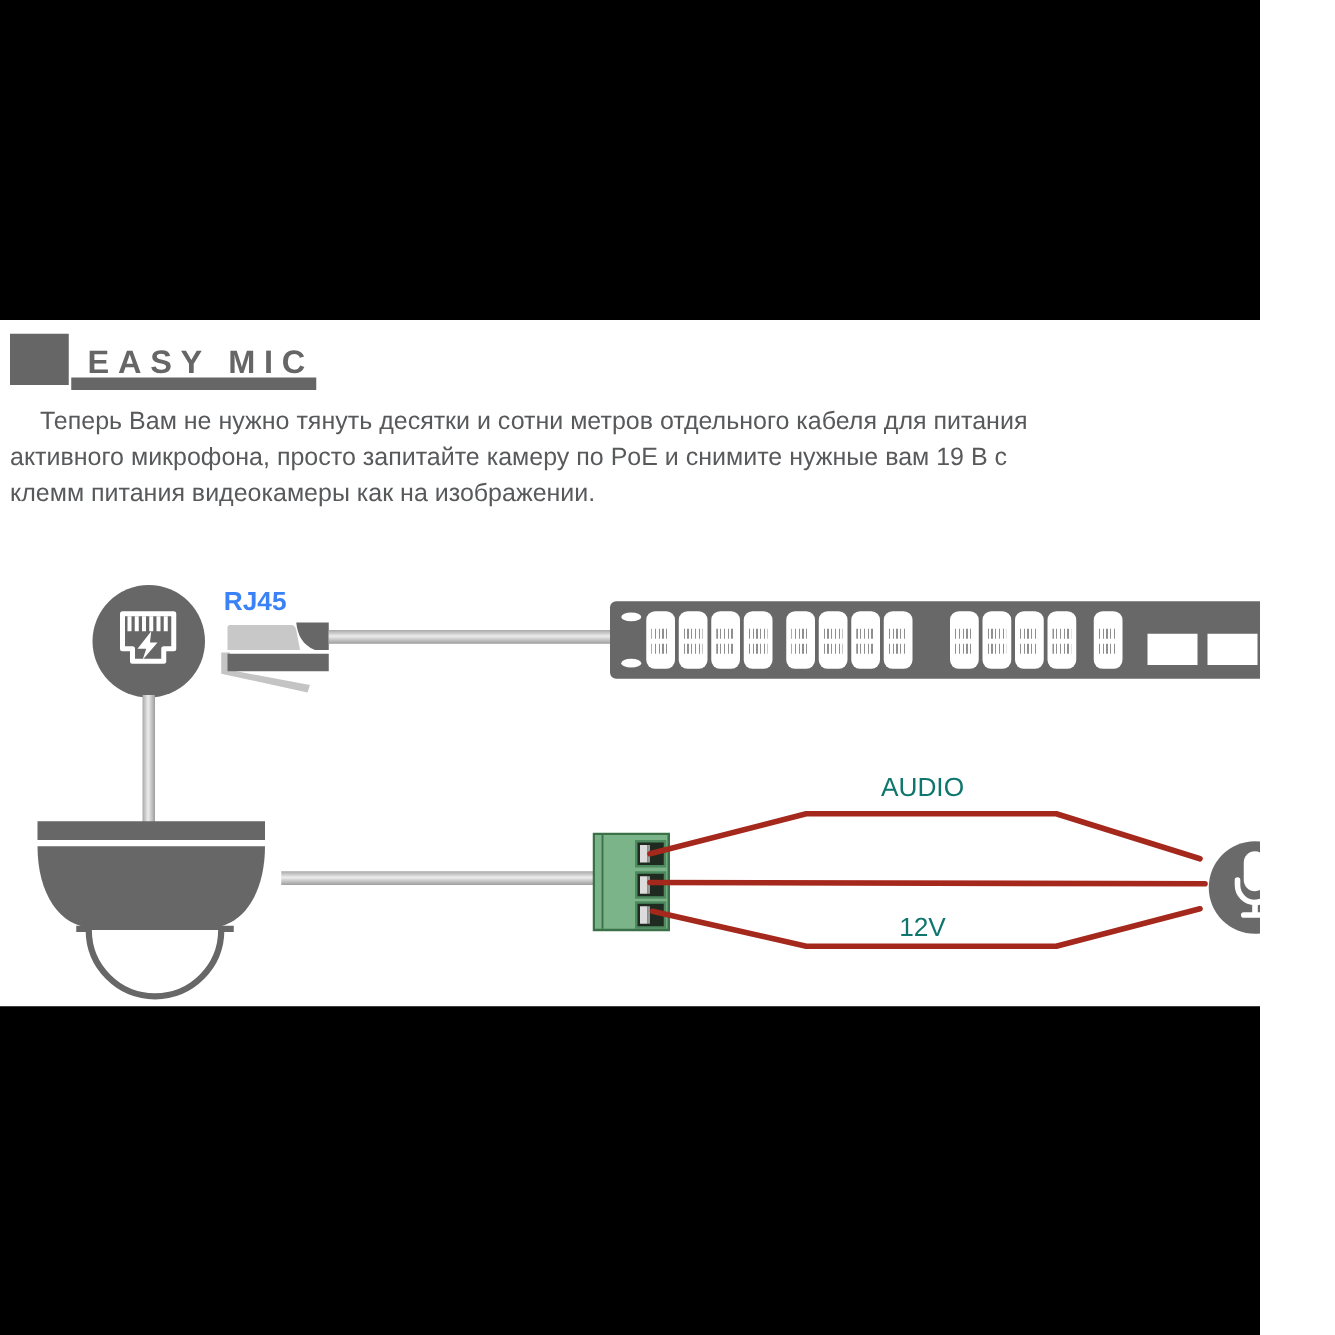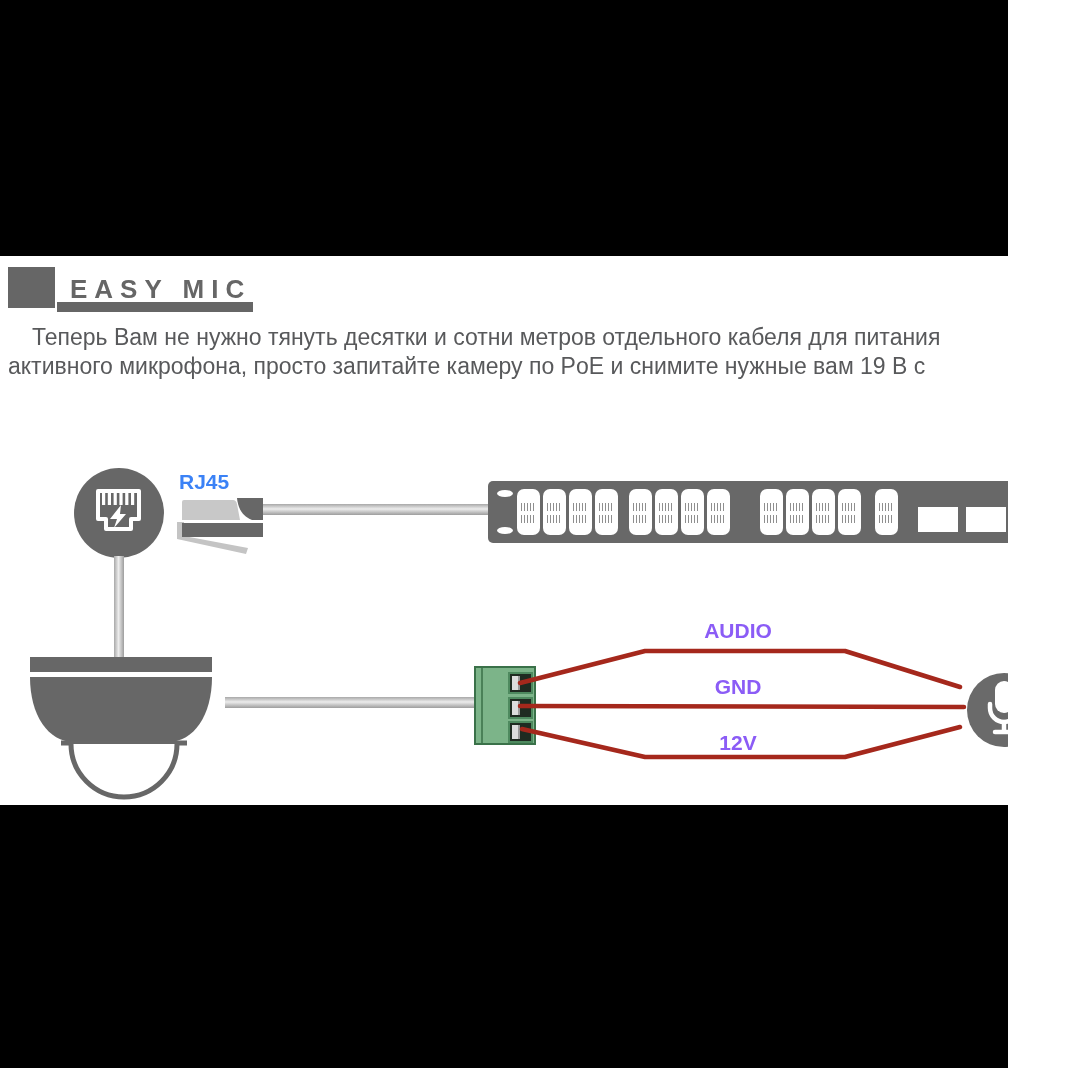--- a/index.html
+++ b/index.html
@@ -10,33 +10,33 @@
   .bar.bottom{top:805px;height:263px;}
 
   
   .logo-square{position:absolute;left:8px;top:267px;width:47px;height:41px;background:#666;}
   .logo-underline{position:absolute;left:57px;top:302px;width:196px;height:10px;background:#666;}
   .logo-title{position:absolute;left:70px;top:274px;font-size:26px;font-weight:bold;
               letter-spacing:7px;color:#666;}
 
   
   .intro{position:absolute;left:8px;top:323px;width:1020px;color:#58595b;
-         font-size:23px;line-height:29px;}
+         font-size:20px;line-height:29px;}
   .intro .line.first{padding-left:24px;}
 
   
   .cable-h{position:absolute;height:11px;
            background:linear-gradient(180deg,#a8a8a8 0%,#ececec 45%,#9d9d9d 100%);}
   .cable-v{position:absolute;width:10px;
            background:linear-gradient(90deg,#a8a8a8 0%,#ececec 45%,#9d9d9d 100%);}
 
   
   .rj45-label{position:absolute;left:179px;top:470px;font-size:21px;font-weight:bold;color:#3b82f6;}
   .wire-label{position:absolute;left:640px;width:196px;text-align:center;
-              font-size:21px;font-weight:bold;color:#8b5cf6;}
+              font-size:21px;font-weight:normal;color:#0f766e;}
   .wire-label.audio{top:619px;}
   .wire-label.gnd{top:675px;}
   .wire-label.v12{top:731px;}
 
   
   .panel{position:absolute;left:488px;top:481px;width:560px;height:62px;
          background:#686868;border-radius:5px;}
   .port{position:absolute;top:8px;width:23px;height:46px;background:#fff;border-radius:7px;}
   .port::before,.port::after{content:"";position:absolute;left:4px;width:15px;height:8px;
          background:repeating-linear-gradient(90deg,#8f8f8f 0 1px,rgba(0,0,0,0) 1px 3px);}
@@ -55,20 +55,21 @@
   <div class="bar top"></div>
   <div class="bar bottom"></div>
 
   <div class="logo-square"></div>
   <div class="logo-underline"></div>
   <div class="logo-title">EASY MIC</div>
 
   <div class="intro">
     <div class="line first">Теперь Вам не нужно тянуть десятки и сотни метров отдельного кабеля для питания</div>
     <div class="line">активного микрофона, просто запитайте камеру по PoE и снимите нужные вам 19 В с</div>
+    <div class="line">клемм питания видеокамеры как на изображении.</div>
   </div>
 
   <svg style="left:73px;top:467px" width="92" height="92" viewBox="0 0 92 92">
     <circle cx="46" cy="46" r="45" fill="#676767"></circle>
     <path d="M25,24 H66 V52 H58 V62 H33 V52 H25 Z" fill="none" stroke="#fff" stroke-width="4" stroke-linejoin="round"></path>
     <g fill="#fff">
       <rect x="29" y="26" width="3.2" height="12"></rect>
       <rect x="34.8" y="26" width="3.2" height="12"></rect>
       <rect x="40.6" y="26" width="3.2" height="12"></rect>
       <rect x="46.4" y="26" width="3.2" height="12"></rect>
@@ -149,21 +150,20 @@
 
   <svg style="left:500px;top:600px" width="480" height="180" viewBox="0 0 480 180">
     <g fill="none" stroke="#a5281c" stroke-width="4.5" stroke-linecap="round" stroke-linejoin="round">
       <polyline points="20,83 145,51 345,51 460,87"></polyline>
       <polyline points="20,106 464,107"></polyline>
       <polyline points="22,129 145,157 345,157 460,127"></polyline>
     </g>
   </svg>
 
   <div class="wire-label audio">AUDIO</div>
-  <div class="wire-label gnd">GND</div>
   <div class="wire-label v12">12V</div>
 
   <svg style="left:966px;top:672px" width="76" height="76" viewBox="0 0 76 76">
     <circle cx="38" cy="38" r="37" fill="#6a6a6a"></circle>
     <rect x="29" y="9" width="18" height="32" rx="9" fill="#fff"></rect>
     <path d="M24,32 v4 a14,14 0 0 0 28,0 v-4" fill="none" stroke="#fff" stroke-width="4.5" stroke-linecap="round"></path>
     <path d="M38,50 V59" stroke="#fff" stroke-width="4.5" stroke-linecap="round"></path>
     <path d="M29,60 H47" stroke="#fff" stroke-width="4.5" stroke-linecap="round"></path>
   </svg>
 

